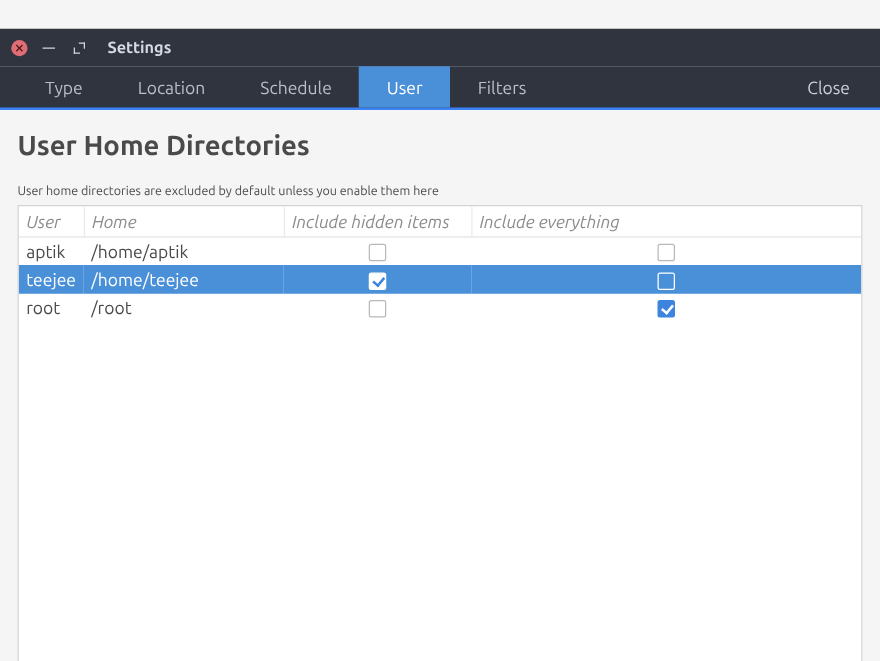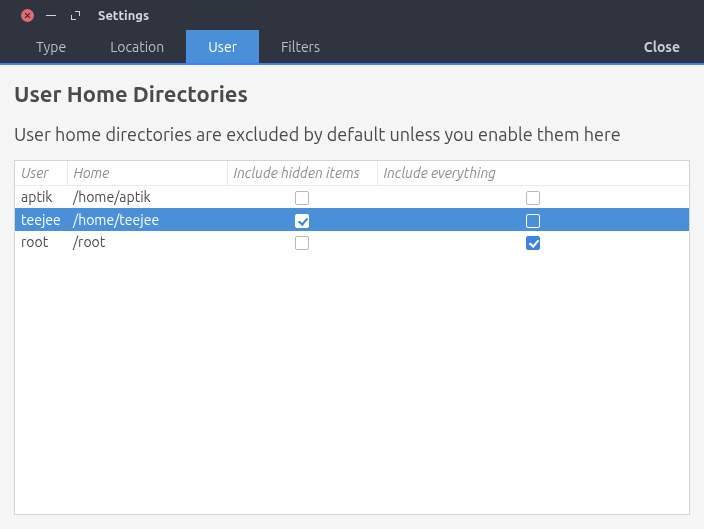--- a/index.html
+++ b/index.html
@@ -8,22 +8,23 @@
     background: #f5f5f5;
     width: 704px;
     height: 529px;
     overflow: hidden;
   }
   .titlebar {
     height: 30px;
     background: #2f343f;
     display: flex;
     align-items: center;
-    padding: 0 20px;
+    padding: 0 8px;
     gap: 10px;
+    margin-top: 23px;
   }
   .titlebar .win-btn {
     width: 14px;
     height: 14px;
     display: flex;
     align-items: center;
     justify-content: center;
   }
   .close-circle {
     width: 13px;
@@ -90,39 +91,38 @@
     color: #ffffff;
   }
   .toolbar-spacer { flex: 1; }
   .close-btn {
     color: #c9d0d9;
     font-size: 14px;
     padding: 0 24px;
     display: flex;
     align-items: center;
     cursor: pointer;
-    font-weight: bold;
   }
   .content {
     padding: 16px 14px 14px 14px;
     height: calc(529px - 30px - 35px);
     display: flex;
     flex-direction: column;
     justify-content: flex-end;
   }
   h1.page-title {
     font-size: 22px;
     font-weight: 700;
     color: #4a4a4a;
     margin-bottom: 18px;
   }
   .description {
-    font-size: 18px;
+    font-size: 10px;
     color: #4a4a4a;
-    margin-bottom: 16px;
+    margin-bottom: 6px;
   }
   .table-wrap {
     flex: 1;
     background: #ffffff;
     border: 1px solid #d4d4d4;
     overflow: hidden;
   }
   table {
     width: 100%;
     border-collapse: collapse;
@@ -205,20 +205,21 @@
   <div class="win-btn">
       <div class="max-icon"></div>
     </div>
   <div class="title-text">Settings</div>
 </div>
 
 <div class="toolbar">
   <div class="tabgroup">
     <div class="tab">Type</div>
     <div class="tab">Location</div>
+    <div class="tab">Schedule</div>
     <div class="tab active">User</div>
     <div class="tab">Filters</div>
   </div>
   <div class="toolbar-spacer"></div>
   <div class="close-btn">Close</div>
 </div>
 
 <div class="content">
   <h1 class="page-title">User Home Directories</h1>
   <div class="description">User home directories are excluded by default unless you enable them here</div>

